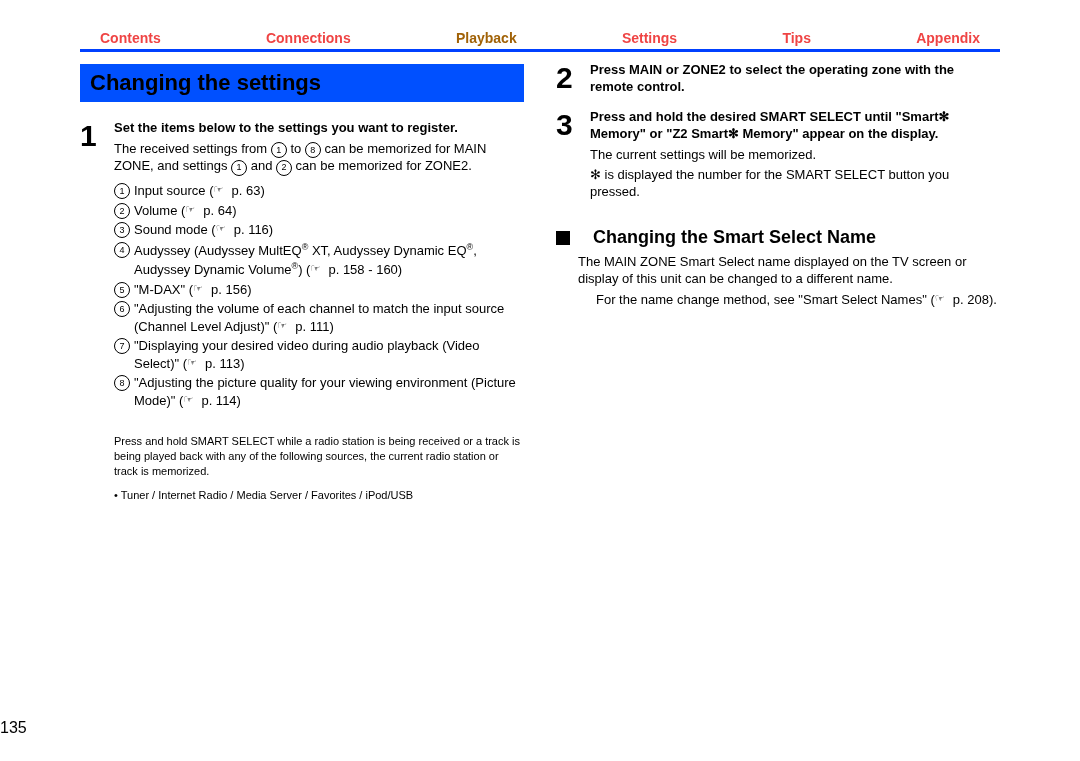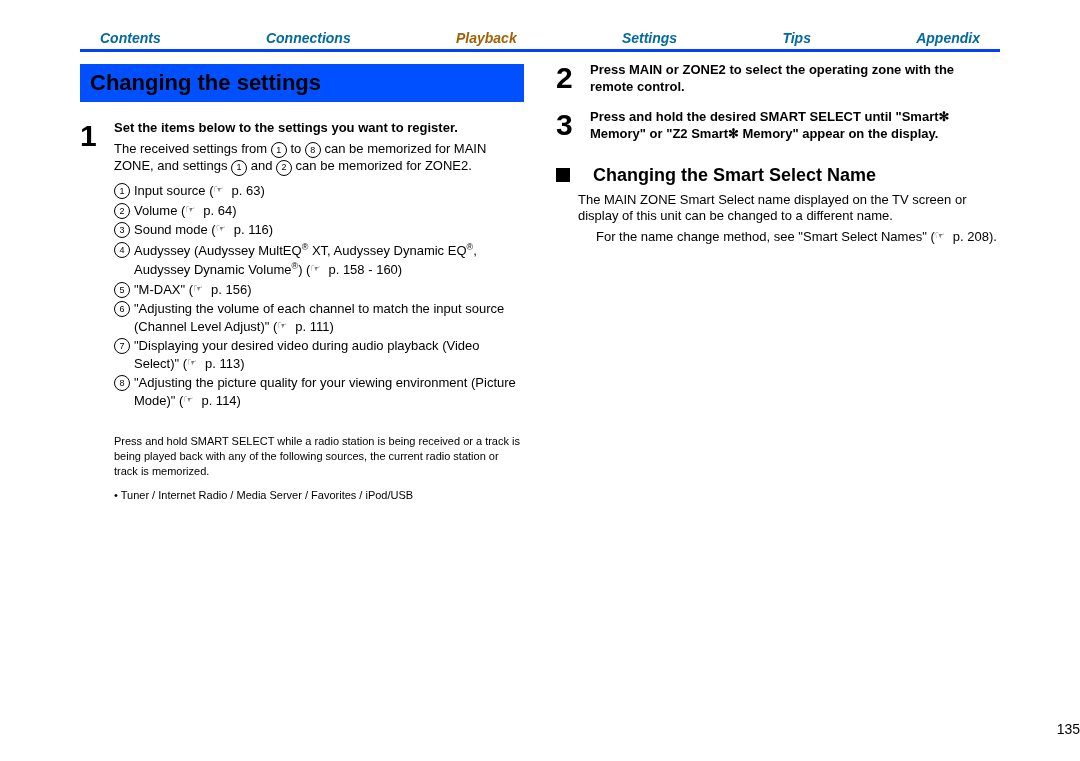--- a/index.html
+++ b/index.html
@@ -18,23 +18,22 @@
   }
   .nav {
     display: flex;
     justify-content: space-between;
     align-items: center;
     margin-bottom: 3px;
     padding: 0 20px;
   }
   .nav-item {
     font-weight: bold;
-    color: #0369a1;
+    color: #ef4444;
     font-size: 14px;
-    font-style: italic;
   }
   .nav-item[data-current="true"]{
     color: #a16207;
   }
   .rule {
     height: 3px;
     background: #0040ff;
     margin-bottom: 10px;
   }
   .cols {
@@ -123,22 +122,22 @@
     line-height: 1.4;
   }
   .note-box .bullet-line {
     margin-top: 8px;
   }
   .page-number {
     position: absolute;
     bottom: 24px;
     left: 0;
     right: 0;
-    text-align: right;
-    font-size: 14px;
+    text-align: left;
+    font-size: 16px;
   }
   .reg {
     font-size: 9px;
     vertical-align: super;
   }
   .icon-page {
     display: inline-block;
     width: 16px;
     height: 10px;
     margin-right: 2px;
@@ -225,20 +224,22 @@
         <div class="step-num">2</div>
         <div class="step-body">
           <div class="bold">Press MAIN or ZONE2 to select the operating zone with the remote control.</div>
         </div>
       </div>
 
       <div class="step-row">
         <div class="step-num">3</div>
         <div class="step-body">
           <div class="bold">Press and hold the desired SMART SELECT until "Smart✻ Memory" or "Z2 Smart✻ Memory" appear on the display.</div>
+          <div class="para">The current settings will be memorized.</div>
+          <div class="para">✻ is displayed the number for the SMART SELECT button you pressed.</div>
         </div>
       </div>
 
       <div class="subheading">
         <span class="bullet-sq"></span>
         <span>Changing the Smart Select Name</span>
       </div>
       <div class="para" style="margin-left:22px">The MAIN ZONE Smart Select name displayed on the TV screen or display of this unit can be changed to a different name.</div>
       <div class="para" style="margin-left:40px">
         <span>For the name change method, see "Smart Select Names" (</span><span class="icon-page"></span><span class="link">p. 208</span><span>).</span>

